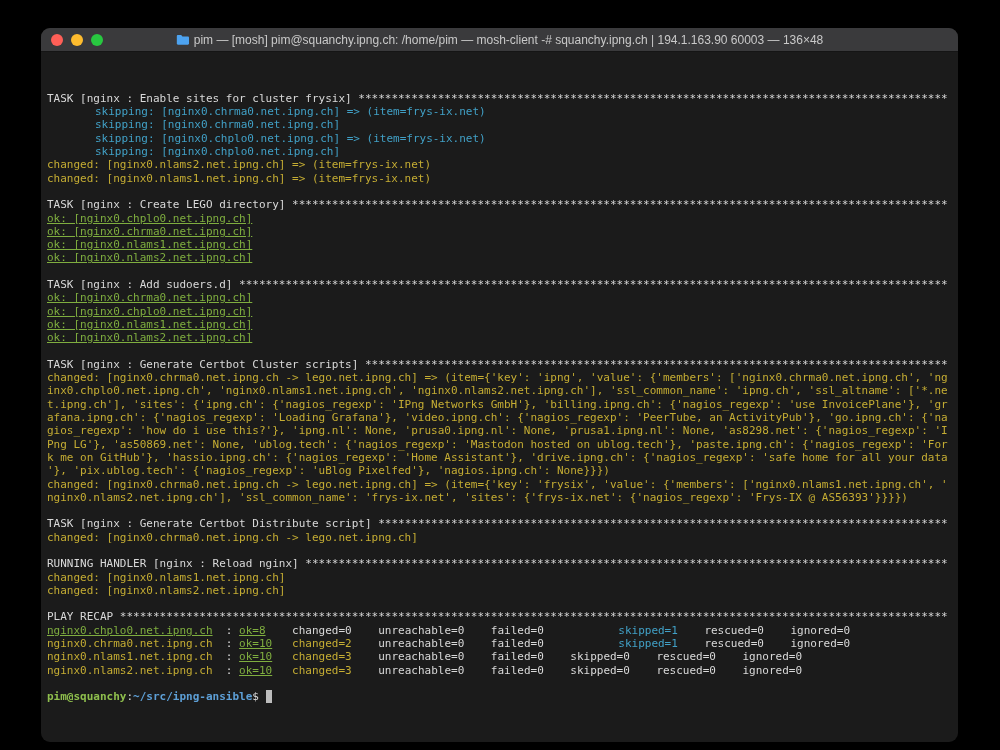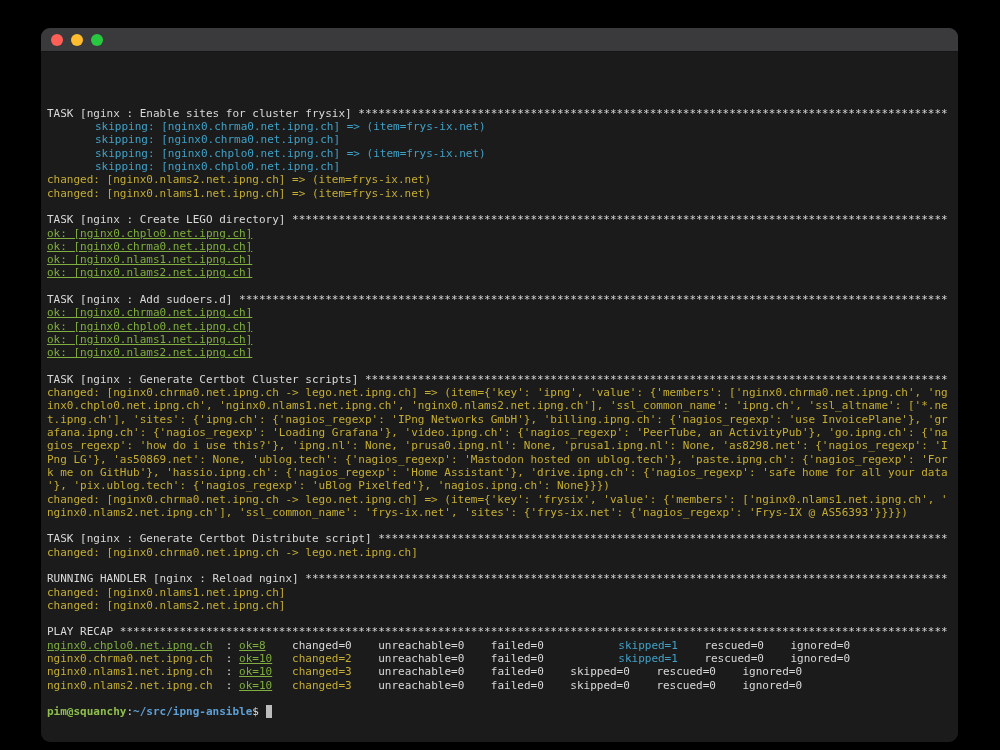--- a/index.html
+++ b/index.html
@@ -22,21 +22,21 @@
   .tl.close { background:var(--close-btn,#ff5f57); }
   .tl.min   { background:var(--minimize-btn,#febc2e); }
   .tl.zoom  { background:var(--zoom-btn,#28c840); }
   .title {
     font-family:"Liberation Sans",sans-serif; font-size:12px; font-weight:500;
     color:var(--titlebar-fg,#ccc); display:flex; align-items:center; gap:5px; white-space:nowrap;
   }
   .folder-icon { color:var(--folder-icon,#4da3f0); display:inline-flex; }
 
   .terminal {
-    height:689px; padding:15px 6px;
+    height:689px; padding:0 6px;
     font-family:"DejaVu Sans Mono",monospace; font-size:11px; line-height:13.3px;
     white-space:pre; overflow:hidden; color:var(--fg,#d9d9d9);
   }
   .trow { height:13.3px; }
 
   .seg-fg     { color:var(--fg,#d9d9d9); }
   .seg-green  { color:var(--green,#7fae3f);text-decoration:underline; }
   .seg-yellow { color:var(--yellow,#c5ad33); }
   .seg-cyan   { color:var(--cyan,#41a0c6);margin-left:48px; }
   .seg-pgreen { color:var(--prompt-green,#8fbf4d); font-weight:bold;text-align:right; }
@@ -55,20 +55,28 @@
 
 <div style="width:1000px;height:750px;position:relative;">
   <div class="window">
 
     <div class="titlebar">
       <div class="traffic">
         <span class="tl close"></span>
         <span class="tl min"></span>
         <span class="tl zoom"></span>
       </div>
+      <div class="title">
+        <span class="folder-icon">
+          <svg width="13" height="11" viewBox="0 0 16 13">
+              <path d="M1 2.5C1 1.7 1.6 1 2.4 1h4l1.5 1.8h6.7c.8 0 1.4.7 1.4 1.5v7.2c0 .8-.6 1.5-1.4 1.5H2.4c-.8 0-1.4-.7-1.4-1.5V2.5z" fill="currentColor"></path>
+            </svg>
+        </span>
+        <span>pim — [mosh] pim@squanchy.ipng.ch: /home/pim — mosh-client -# squanchy.ipng.ch | 194.1.163.90 60003 — 136×48</span>
+      </div>
     </div>
 
     <div class="terminal">
       <div><div class="trow">&nbsp;</div><div class="trow"><span class="seg-fg">TASK [nginx : Enable sites for cluster frysix] </span><span class="seg-fg">*****************************************************************************************</span></div><div class="trow"><span class="seg-cyan">skipping: [nginx0.chrma0.net.ipng.ch] =&gt; (item=frys-ix.net)</span></div><div class="trow"><span class="seg-cyan">skipping: [nginx0.chrma0.net.ipng.ch]</span></div><div class="trow"><span class="seg-cyan">skipping: [nginx0.chplo0.net.ipng.ch] =&gt; (item=frys-ix.net)</span></div><div class="trow"><span class="seg-cyan">skipping: [nginx0.chplo0.net.ipng.ch]</span></div><div class="trow"><span class="seg-yellow">changed: [nginx0.nlams2.net.ipng.ch] =&gt; (item=frys-ix.net)</span></div><div class="trow"><span class="seg-yellow">changed: [nginx0.nlams1.net.ipng.ch] =&gt; (item=frys-ix.net)</span></div><div class="trow">&nbsp;</div><div class="trow"><span class="seg-fg">TASK [nginx : Create LEGO directory] </span><span class="seg-fg">***************************************************************************************************</span></div><div class="trow"><span class="seg-green">ok: [nginx0.chplo0.net.ipng.ch]</span></div><div class="trow"><span class="seg-green">ok: [nginx0.chrma0.net.ipng.ch]</span></div><div class="trow"><span class="seg-green">ok: [nginx0.nlams1.net.ipng.ch]</span></div><div class="trow"><span class="seg-green">ok: [nginx0.nlams2.net.ipng.ch]</span></div><div class="trow">&nbsp;</div><div class="trow"><span class="seg-fg">TASK [nginx : Add sudoers.d] </span><span class="seg-fg">***********************************************************************************************************</span></div><div class="trow"><span class="seg-green">ok: [nginx0.chrma0.net.ipng.ch]</span></div><div class="trow"><span class="seg-green">ok: [nginx0.chplo0.net.ipng.ch]</span></div><div class="trow"><span class="seg-green">ok: [nginx0.nlams1.net.ipng.ch]</span></div><div class="trow"><span class="seg-green">ok: [nginx0.nlams2.net.ipng.ch]</span></div><div class="trow">&nbsp;</div><div class="trow"><span class="seg-fg">TASK [nginx : Generate Certbot Cluster scripts] </span><span class="seg-fg">****************************************************************************************</span></div><div class="trow"><span class="seg-yellow">changed: [nginx0.chrma0.net.ipng.ch -&gt; lego.net.ipng.ch] =&gt; (item={'key': 'ipng', 'value': {'members': ['nginx0.chrma0.net.ipng.ch', 'ng</span></div><div class="trow"><span class="seg-yellow">inx0.chplo0.net.ipng.ch', 'nginx0.nlams1.net.ipng.ch', 'nginx0.nlams2.net.ipng.ch'], 'ssl_common_name': 'ipng.ch', 'ssl_altname': ['*.ne</span></div><div class="trow"><span class="seg-yellow">t.ipng.ch'], 'sites': {'ipng.ch': {'nagios_regexp': 'IPng Networks GmbH'}, 'billing.ipng.ch': {'nagios_regexp': 'use InvoicePlane'}, 'gr</span></div><div class="trow"><span class="seg-yellow">afana.ipng.ch': {'nagios_regexp': 'Loading Grafana'}, 'video.ipng.ch': {'nagios_regexp': 'PeerTube, an ActivityPub'}, 'go.ipng.ch': {'na</span></div><div class="trow"><span class="seg-yellow">gios_regexp': 'how do i use this?'}, 'ipng.nl': None, 'prusa0.ipng.nl': None, 'prusa1.ipng.nl': None, 'as8298.net': {'nagios_regexp': 'I</span></div><div class="trow"><span class="seg-yellow">Png LG'}, 'as50869.net': None, 'ublog.tech': {'nagios_regexp': 'Mastodon hosted on ublog.tech'}, 'paste.ipng.ch': {'nagios_regexp': 'For</span></div><div class="trow"><span class="seg-yellow">k me on GitHub'}, 'hassio.ipng.ch': {'nagios_regexp': 'Home Assistant'}, 'drive.ipng.ch': {'nagios_regexp': 'safe home for all your data</span></div><div class="trow"><span class="seg-yellow">'}, 'pix.ublog.tech': {'nagios_regexp': 'uBlog Pixelfed'}, 'nagios.ipng.ch': None}}})</span></div><div class="trow"><span class="seg-yellow">changed: [nginx0.chrma0.net.ipng.ch -&gt; lego.net.ipng.ch] =&gt; (item={'key': 'frysix', 'value': {'members': ['nginx0.nlams1.net.ipng.ch', '</span></div><div class="trow"><span class="seg-yellow">nginx0.nlams2.net.ipng.ch'], 'ssl_common_name': 'frys-ix.net', 'sites': {'frys-ix.net': {'nagios_regexp': 'Frys-IX @ AS56393'}}}})</span></div><div class="trow">&nbsp;</div><div class="trow"><span class="seg-fg">TASK [nginx : Generate Certbot Distribute script] </span><span class="seg-fg">**************************************************************************************</span></div><div class="trow"><span class="seg-yellow">changed: [nginx0.chrma0.net.ipng.ch -&gt; lego.net.ipng.ch]</span></div><div class="trow">&nbsp;</div><div class="trow"><span class="seg-fg">RUNNING HANDLER [nginx : Reload nginx] </span><span class="seg-fg">*************************************************************************************************</span></div><div class="trow"><span class="seg-yellow">changed: [nginx0.nlams1.net.ipng.ch]</span></div><div class="trow"><span class="seg-yellow">changed: [nginx0.nlams2.net.ipng.ch]</span></div><div class="trow">&nbsp;</div><div class="trow"><span class="seg-fg">PLAY RECAP </span><span class="seg-fg">*****************************************************************************************************************************</span></div><div class="trow"><span class="seg-green">nginx0.chplo0.net.ipng.ch</span><span class="seg-fg">  : </span><span class="seg-green">ok=8</span><span class="seg-fg">    </span><span class="seg-fg">changed=0</span><span class="seg-fg">    </span><span class="seg-fg">unreachable=0</span><span class="seg-fg">    </span><span class="seg-fg">failed=0</span><span class="seg-fg">    </span><span class="seg-cyan">skipped=1</span><span class="seg-fg">    </span><span class="seg-fg">rescued=0</span><span class="seg-fg">    </span><span class="seg-fg">ignored=0</span></div><div class="trow"><span class="seg-yellow">nginx0.chrma0.net.ipng.ch</span><span class="seg-fg">  : </span><span class="seg-green">ok=10</span><span class="seg-fg">   </span><span class="seg-yellow">changed=2</span><span class="seg-fg">    </span><span class="seg-fg">unreachable=0</span><span class="seg-fg">    </span><span class="seg-fg">failed=0</span><span class="seg-fg">    </span><span class="seg-cyan">skipped=1</span><span class="seg-fg">    </span><span class="seg-fg">rescued=0</span><span class="seg-fg">    </span><span class="seg-fg">ignored=0</span></div><div class="trow"><span class="seg-yellow">nginx0.nlams1.net.ipng.ch</span><span class="seg-fg">  : </span><span class="seg-green">ok=10</span><span class="seg-fg">   </span><span class="seg-yellow">changed=3</span><span class="seg-fg">    </span><span class="seg-fg">unreachable=0</span><span class="seg-fg">    </span><span class="seg-fg">failed=0</span><span class="seg-fg">    </span><span class="seg-fg">skipped=0</span><span class="seg-fg">    </span><span class="seg-fg">rescued=0</span><span class="seg-fg">    </span><span class="seg-fg">ignored=0</span></div><div class="trow"><span class="seg-yellow">nginx0.nlams2.net.ipng.ch</span><span class="seg-fg">  : </span><span class="seg-green">ok=10</span><span class="seg-fg">   </span><span class="seg-yellow">changed=3</span><span class="seg-fg">    </span><span class="seg-fg">unreachable=0</span><span class="seg-fg">    </span><span class="seg-fg">failed=0</span><span class="seg-fg">    </span><span class="seg-fg">skipped=0</span><span class="seg-fg">    </span><span class="seg-fg">rescued=0</span><span class="seg-fg">    </span><span class="seg-fg">ignored=0</span></div><div class="trow">&nbsp;</div><div class="trow"><span class="seg-pgreen">pim@squanchy</span><span class="seg-fg">:</span><span class="seg-pblue">~/src/ipng-ansible</span><span class="seg-fg">$ </span><span class="seg-cursor"> </span></div></div>
       <div class="statusbar">
         <span>0:ssh  1:bash* 2:ssh- 3:bash</span>
         <span>squanchy.ipng.ch</span>
       </div>
     </div>
 

